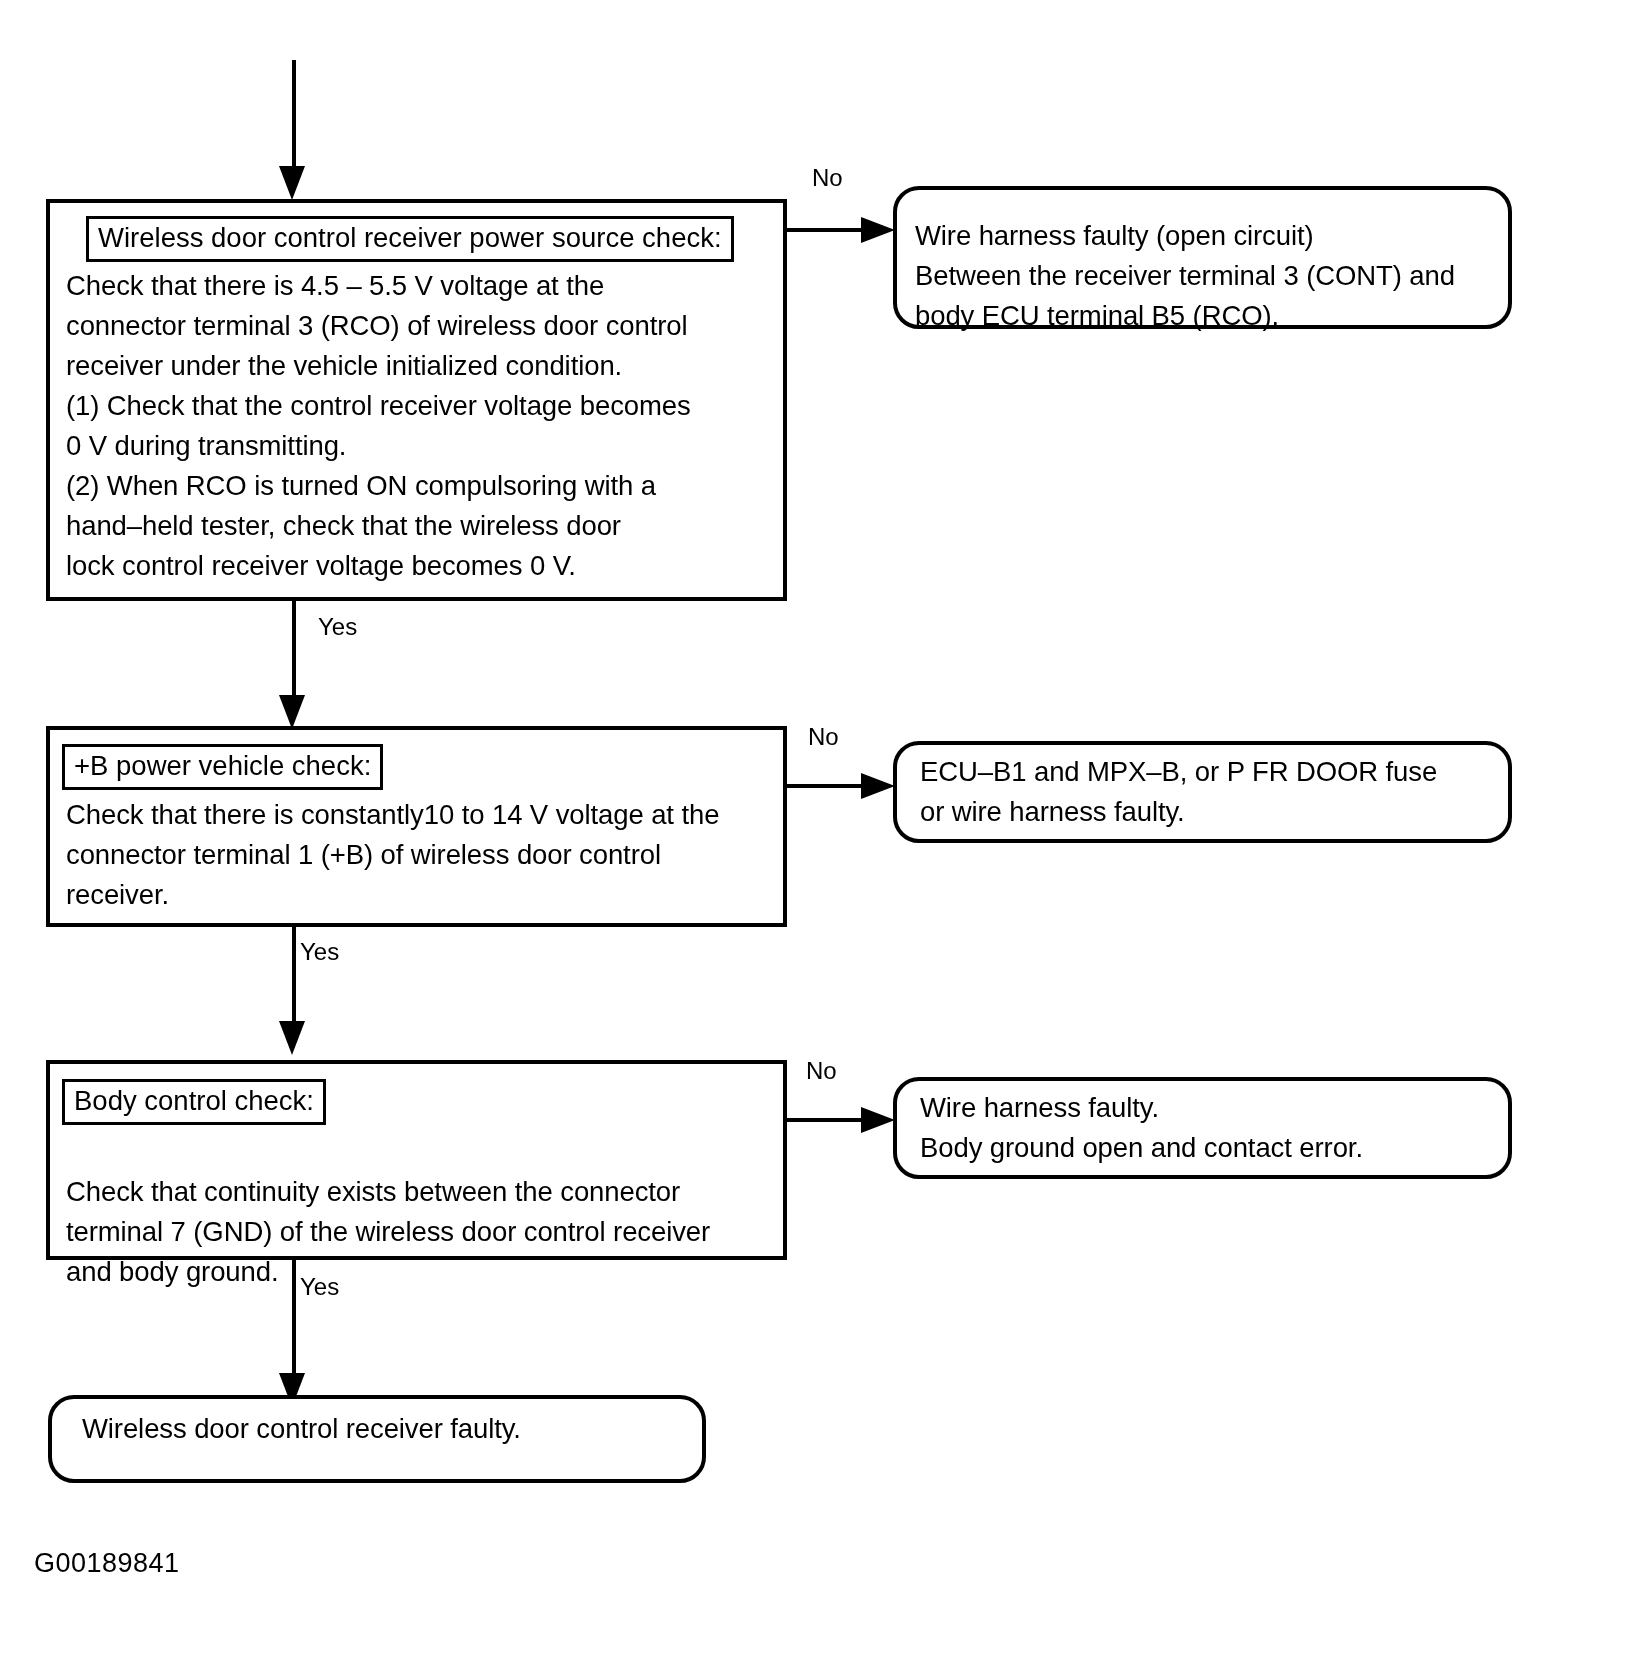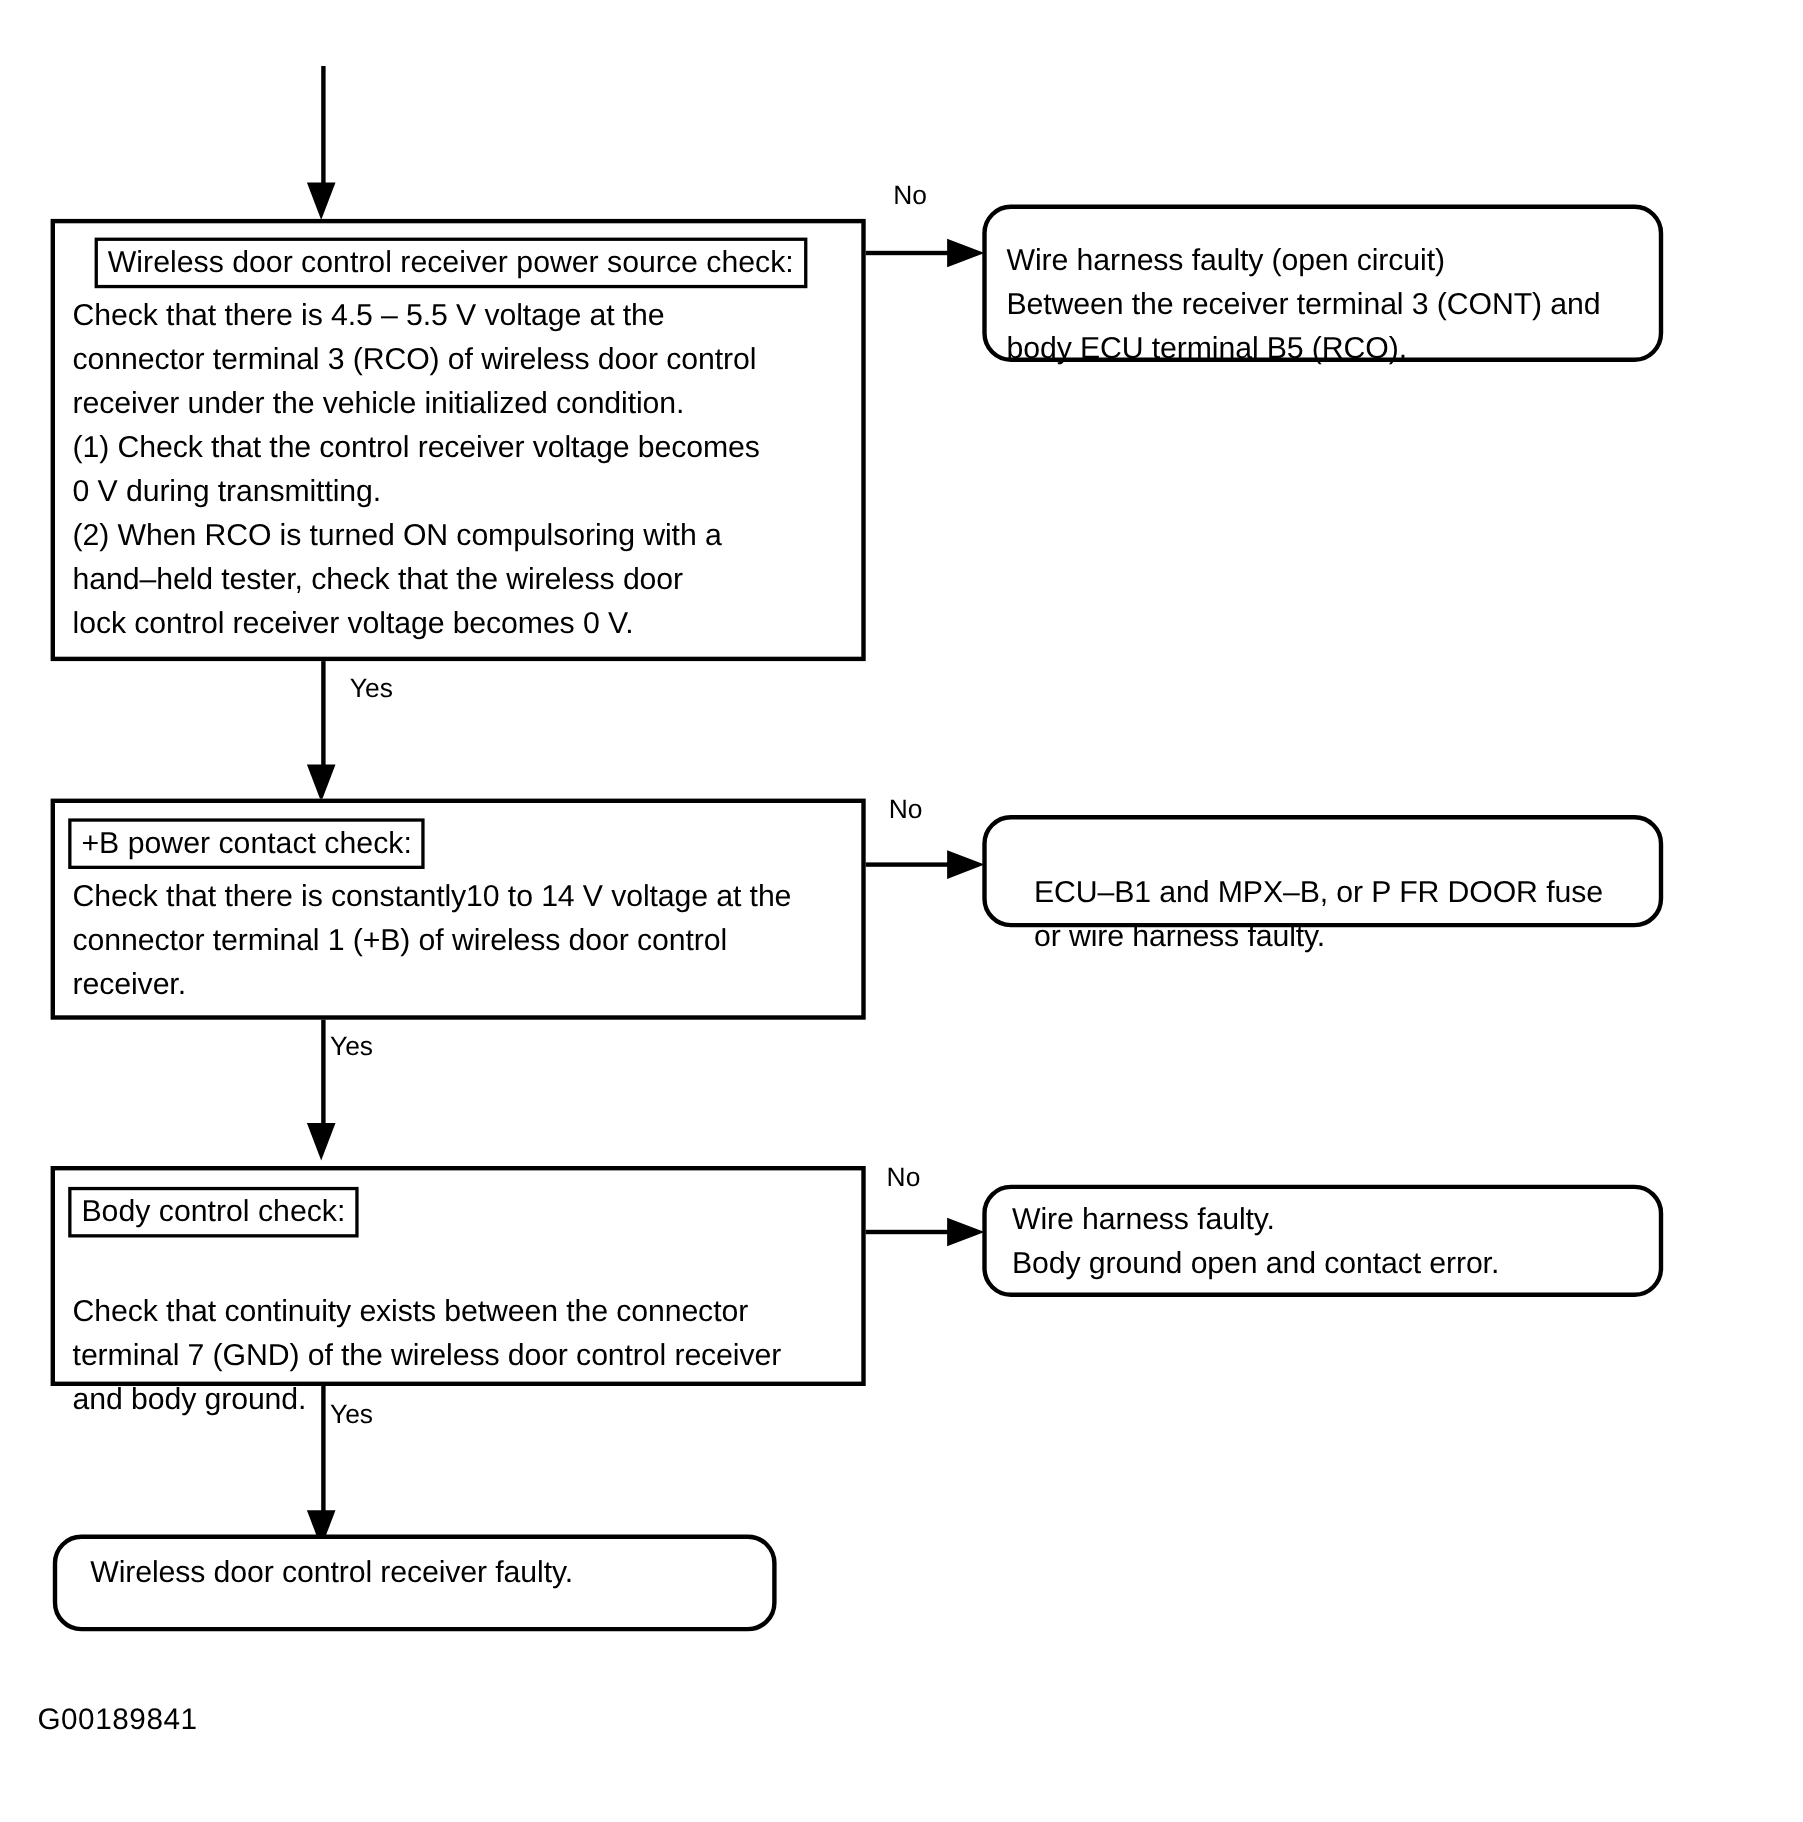--- a/index.html
+++ b/index.html
@@ -128,33 +128,33 @@
 Between the receiver terminal 3 (CONT) and
 body ECU terminal B5 (RCO).</div>
 
   <div class="vline" style="left:292px; top:601px; height:99px;"></div>
   <div class="arrow-down" style="left:279px; top:695px;"></div>
   <div class="edge-label" style="left:318px; top:612px;">Yes</div>
 
   <div class="node rect-box" style="left:46px; top:726px; width:741px; height:201px;">
   </div>
   <div class="chip-wrap" style="left:62px; top:744px;">
-    <span class="heading-chip">+B power contact check:</span>
+    <span class="heading-chip">+B power vehicle check:</span>
   </div>
   <div class="inner-text body-text" style="left:66px; top:795px; width:712px;">Check that there is constantly10 to 14 V voltage at the
 connector terminal 1 (+B) of wireless door control
 receiver.</div>
 
   <div class="edge-label" style="left:808px; top:722px;">No</div>
   <div class="hline" style="left:787px; top:784px; width:92px;"></div>
   <div class="arrow-right" style="left:861px; top:773px;"></div>
 
   <div class="node round-box" style="left:893px; top:741px; width:619px; height:102px;">
   </div>
-  <div class="inner-text body-text" style="left:940px; top:752px; width:585px;margin-top:39px;">ECU–B1 and MPX–B, or P FR DOOR fuse
+  <div class="inner-text body-text" style="left:920px; top:752px; width:585px;">ECU–B1 and MPX–B, or P FR DOOR fuse
 or wire harness faulty.</div>
 
   <div class="vline" style="left:292px; top:927px; height:98px;"></div>
   <div class="arrow-down" style="left:279px; top:1021px;"></div>
   <div class="edge-label" style="left:300px; top:937px;">Yes</div>
 
   <div class="node rect-box" style="left:46px; top:1060px; width:741px; height:200px;">
   </div>
   <div class="chip-wrap" style="left:62px; top:1079px;">
     <span class="heading-chip">Body control check:</span>

